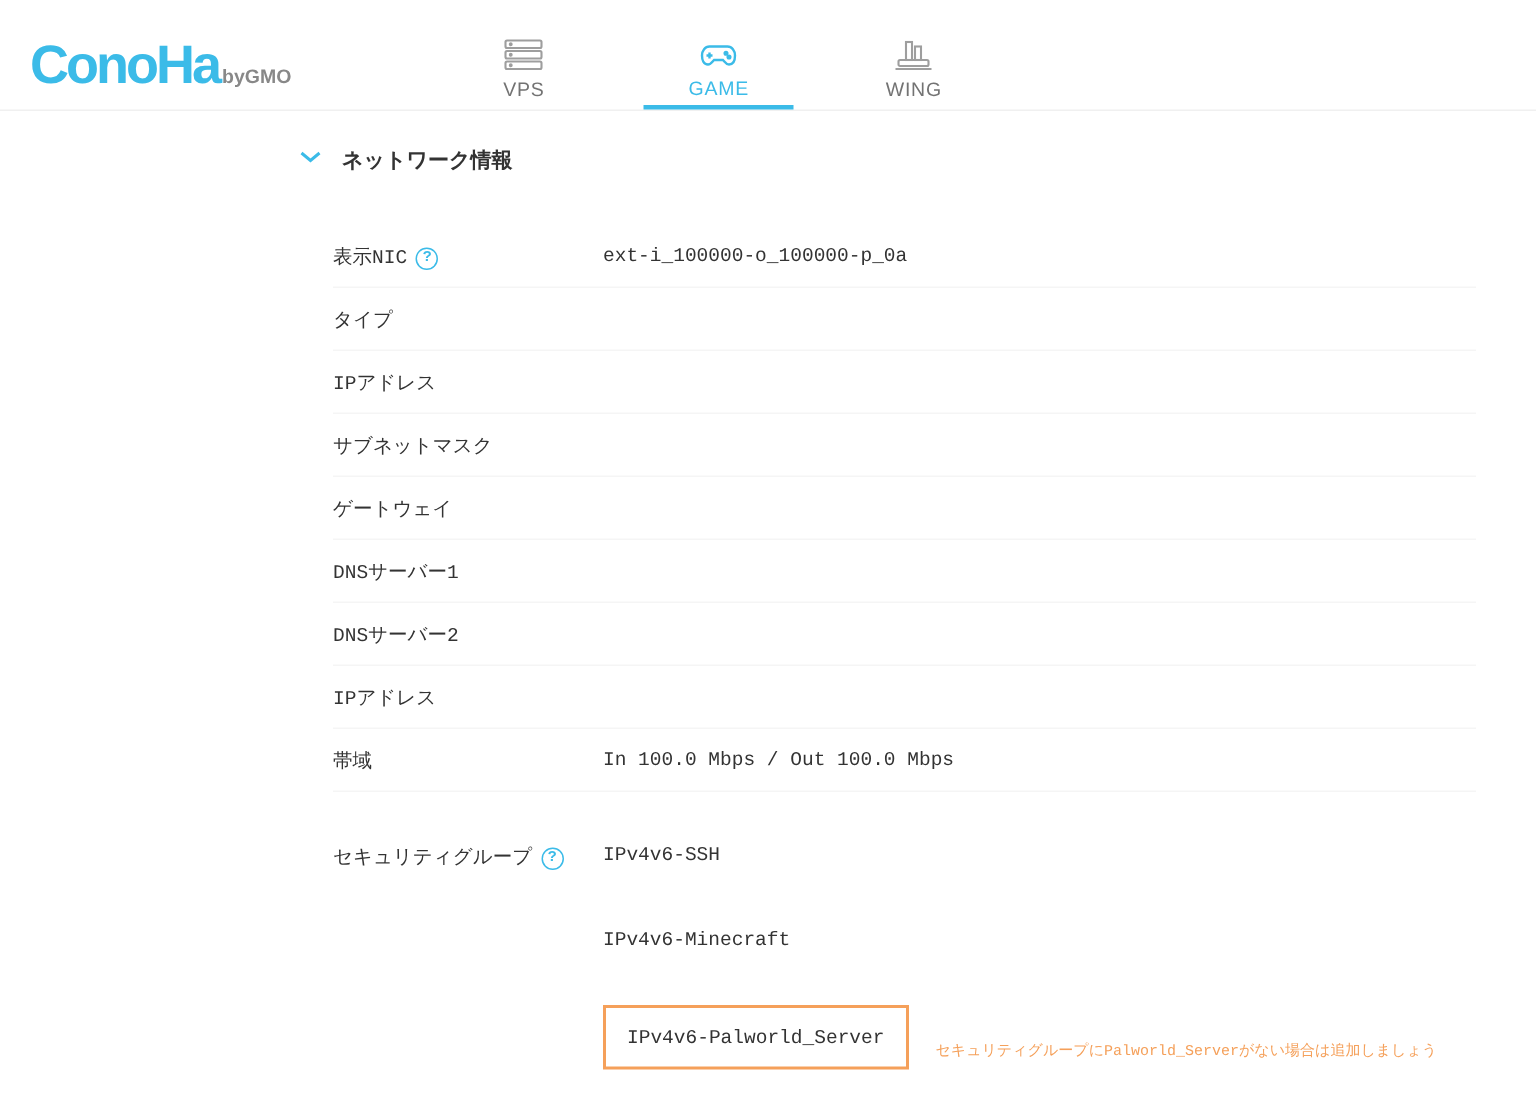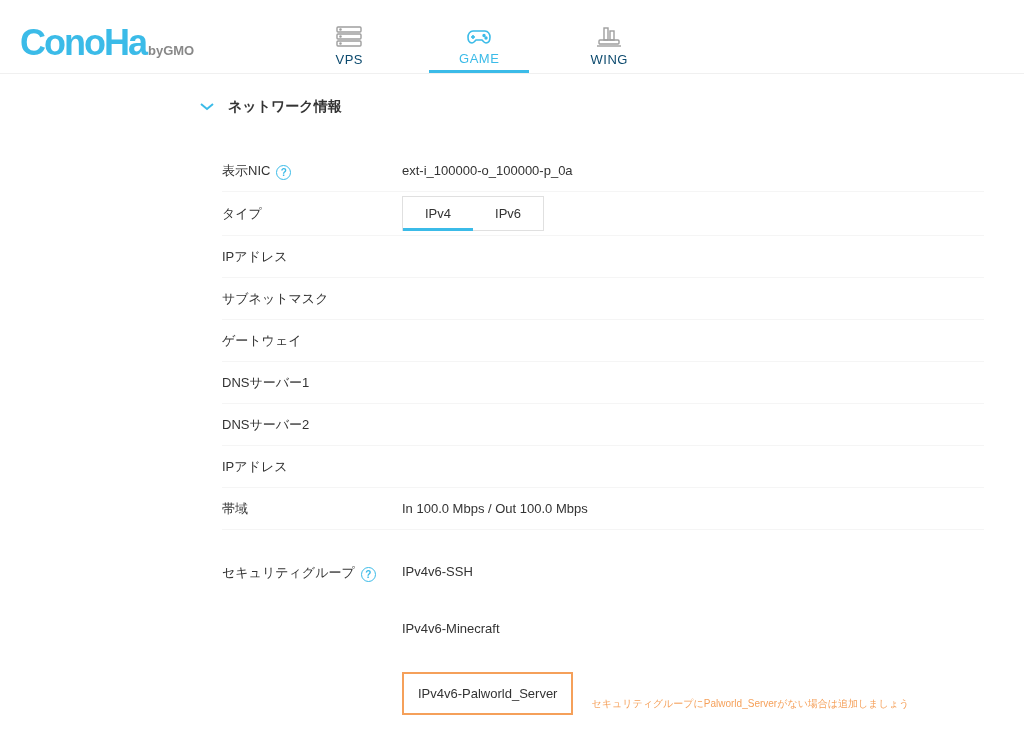--- a/index.html
+++ b/index.html
@@ -21,39 +21,39 @@
     margin-left: 90px;
     height: 100%;
     align-items: stretch;
   }
   .tab {
     display: flex;
     flex-direction: column;
     align-items: center;
     justify-content: center;
     width: 130px;
-    color: #0c4a6e;
+    color: #737373;
     font-size: 13px;
     cursor: pointer;
     position: relative;
   }
   .tab.active { color: #3bbbe8; }
   .tab.active::after {
     content: "";
     position: absolute;
     bottom: -2px;
     left: 15px;
     right: 15px;
     height: 3px;
     background: #3bbbe8;
   }
   .tab-icon { margin-bottom: 4px; }
   .tab-label { font-size: 13px; letter-spacing: 0.5px; }
 
-  .content { padding: 24px 0 0 200px; }
+  .content { padding: 24px 0 0 200px; font-family: Liberation Mono, monospace; }
 
   .section-head {
     display: flex;
     align-items: center;
     gap: 14px;
     margin-bottom: 34px;
   }
   .chevron { color: #3bbbe8; font-size: 14px; }
   .section-title { font-size: 14px; font-weight: 700; color: #333; }
 
@@ -207,26 +207,20 @@
       <span>表示NIC</span>
       <span class="help-icon">?</span>
     </div>
     <div class="row-value">ext-i_100000-o_100000-p_0a</div>
   </div>
 
   <div class="row">
     <div class="row-label">
       <span>タイプ</span>
     </div>
-    <div class="row-value">
-      <div class="ip-tabs">
-        <div class="ip-tab active">IPv4</div>
-        <div class="ip-tab">IPv6</div>
-      </div>
-    </div>
   </div>
 
   <div class="row">
     <div class="row-label">
       <span>IPアドレス</span>
     </div>
     <div class="row-value"></div>
   </div>
 
   <div class="row">

